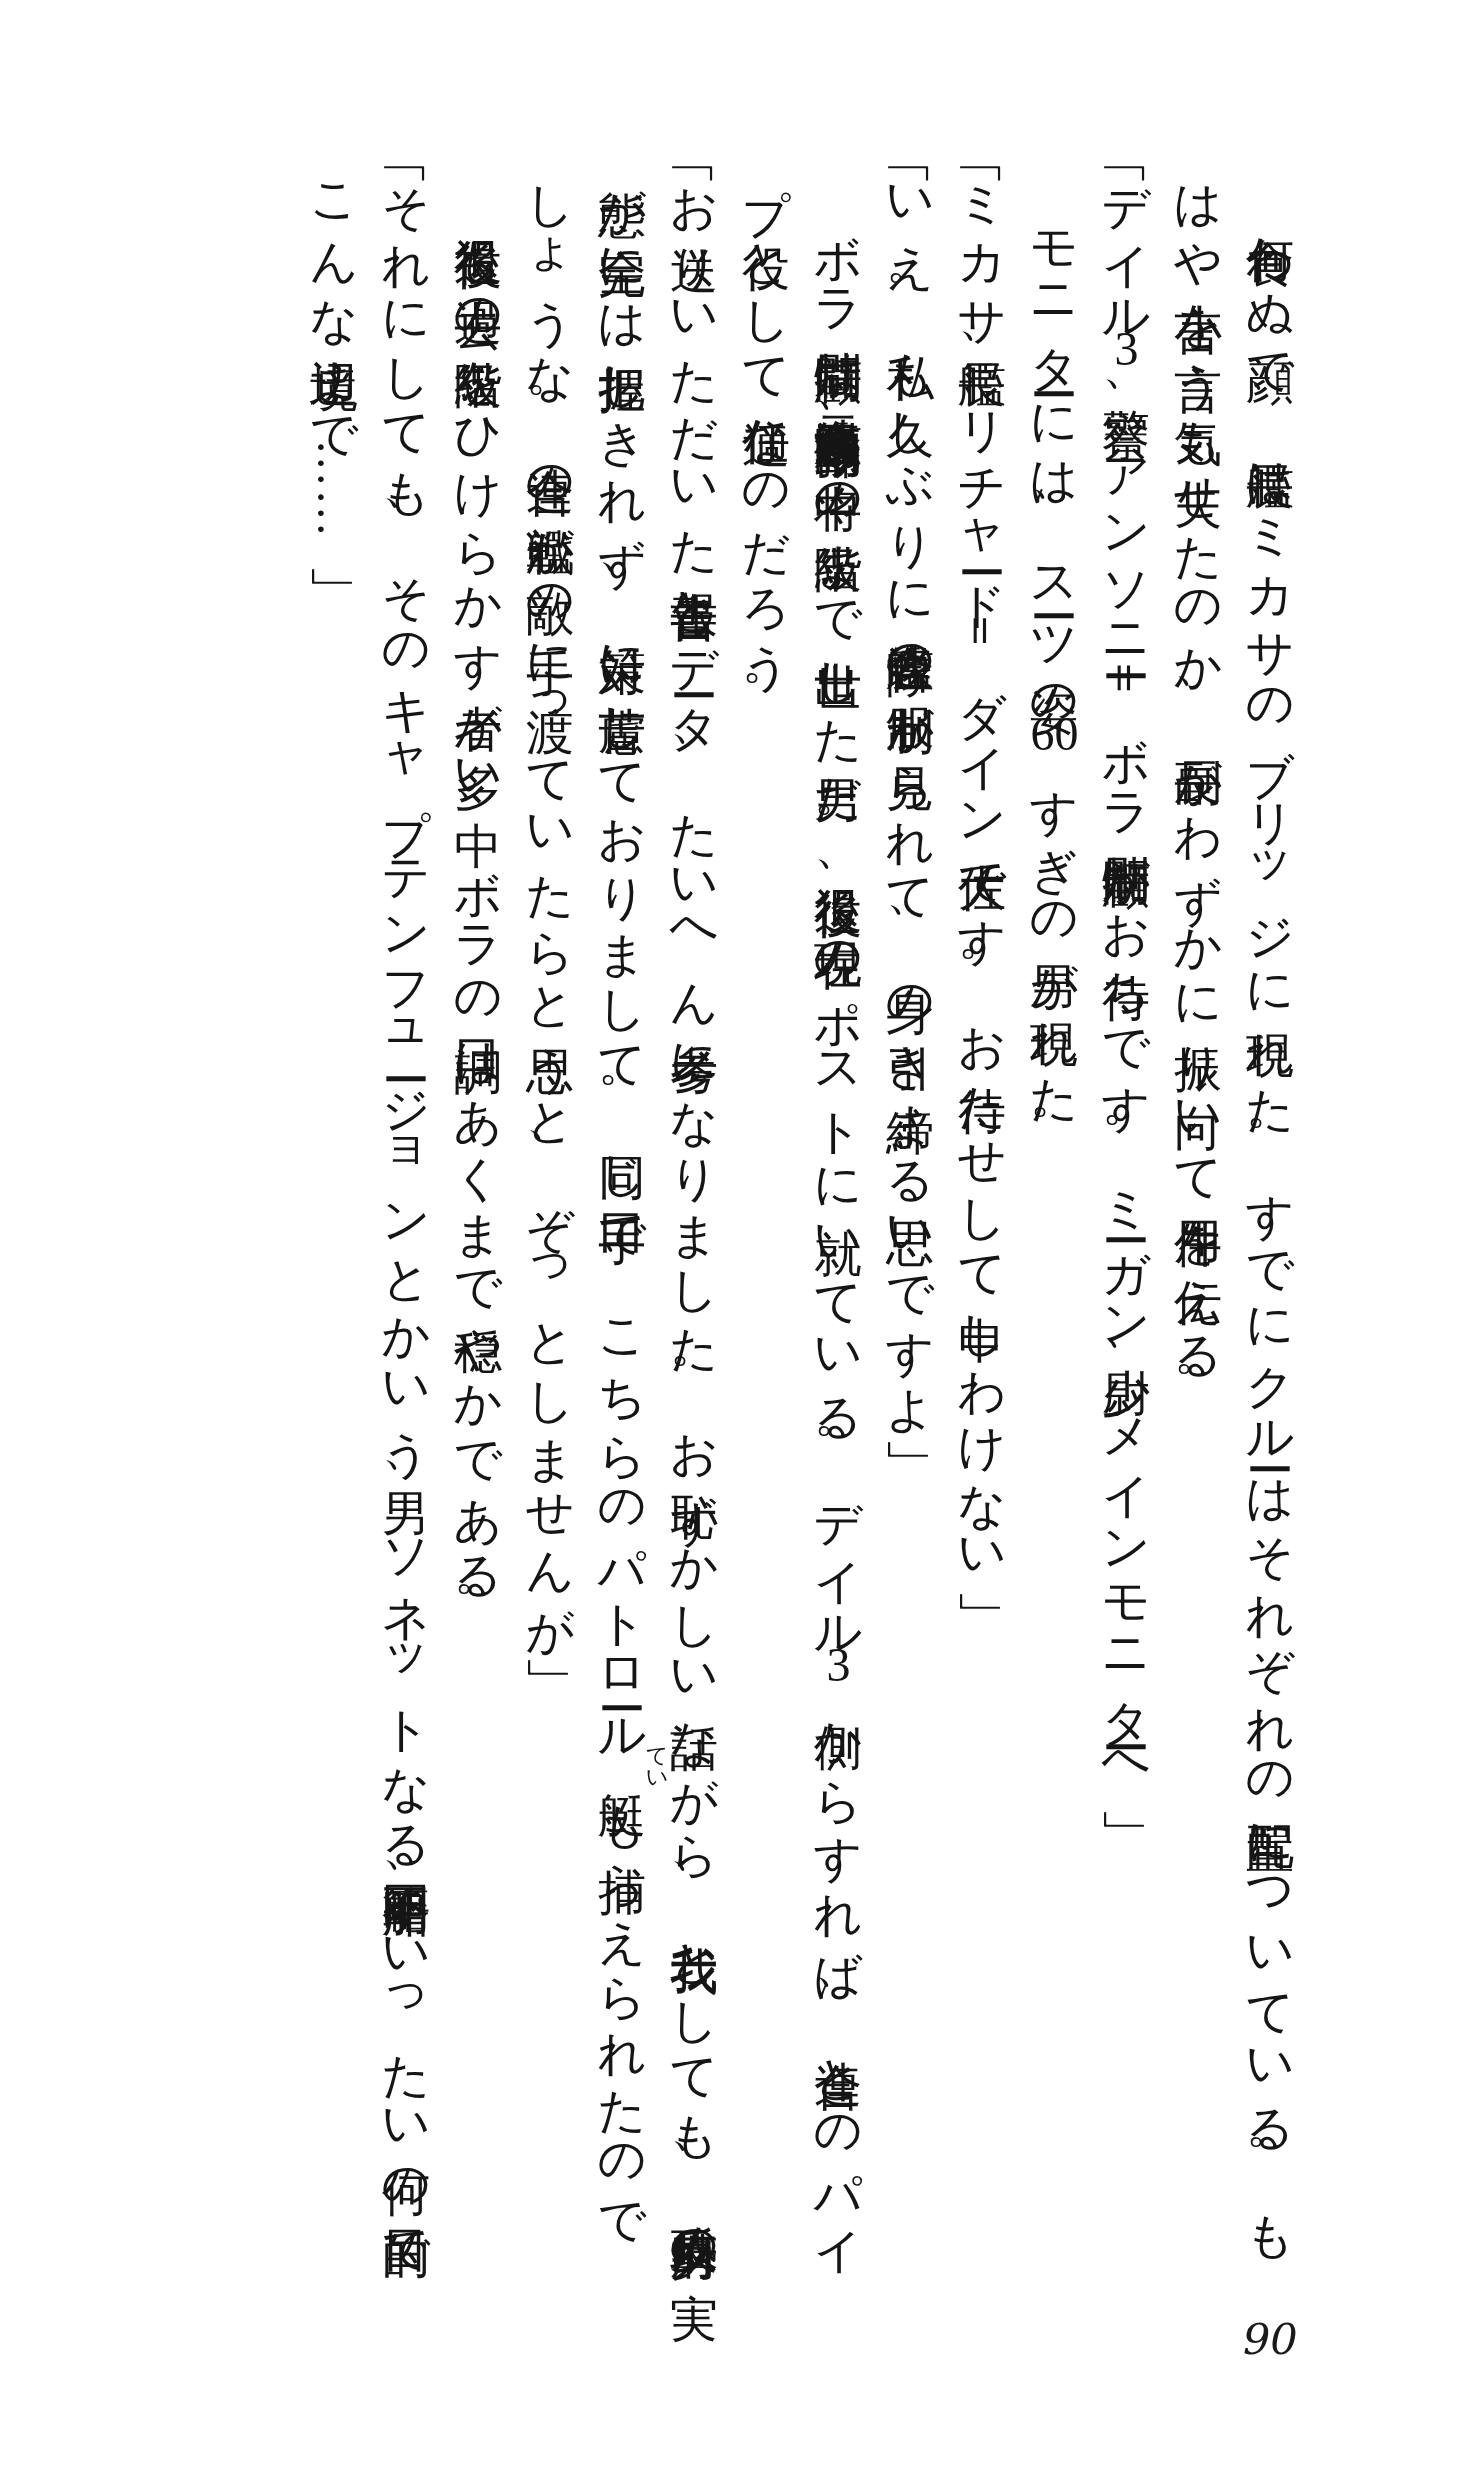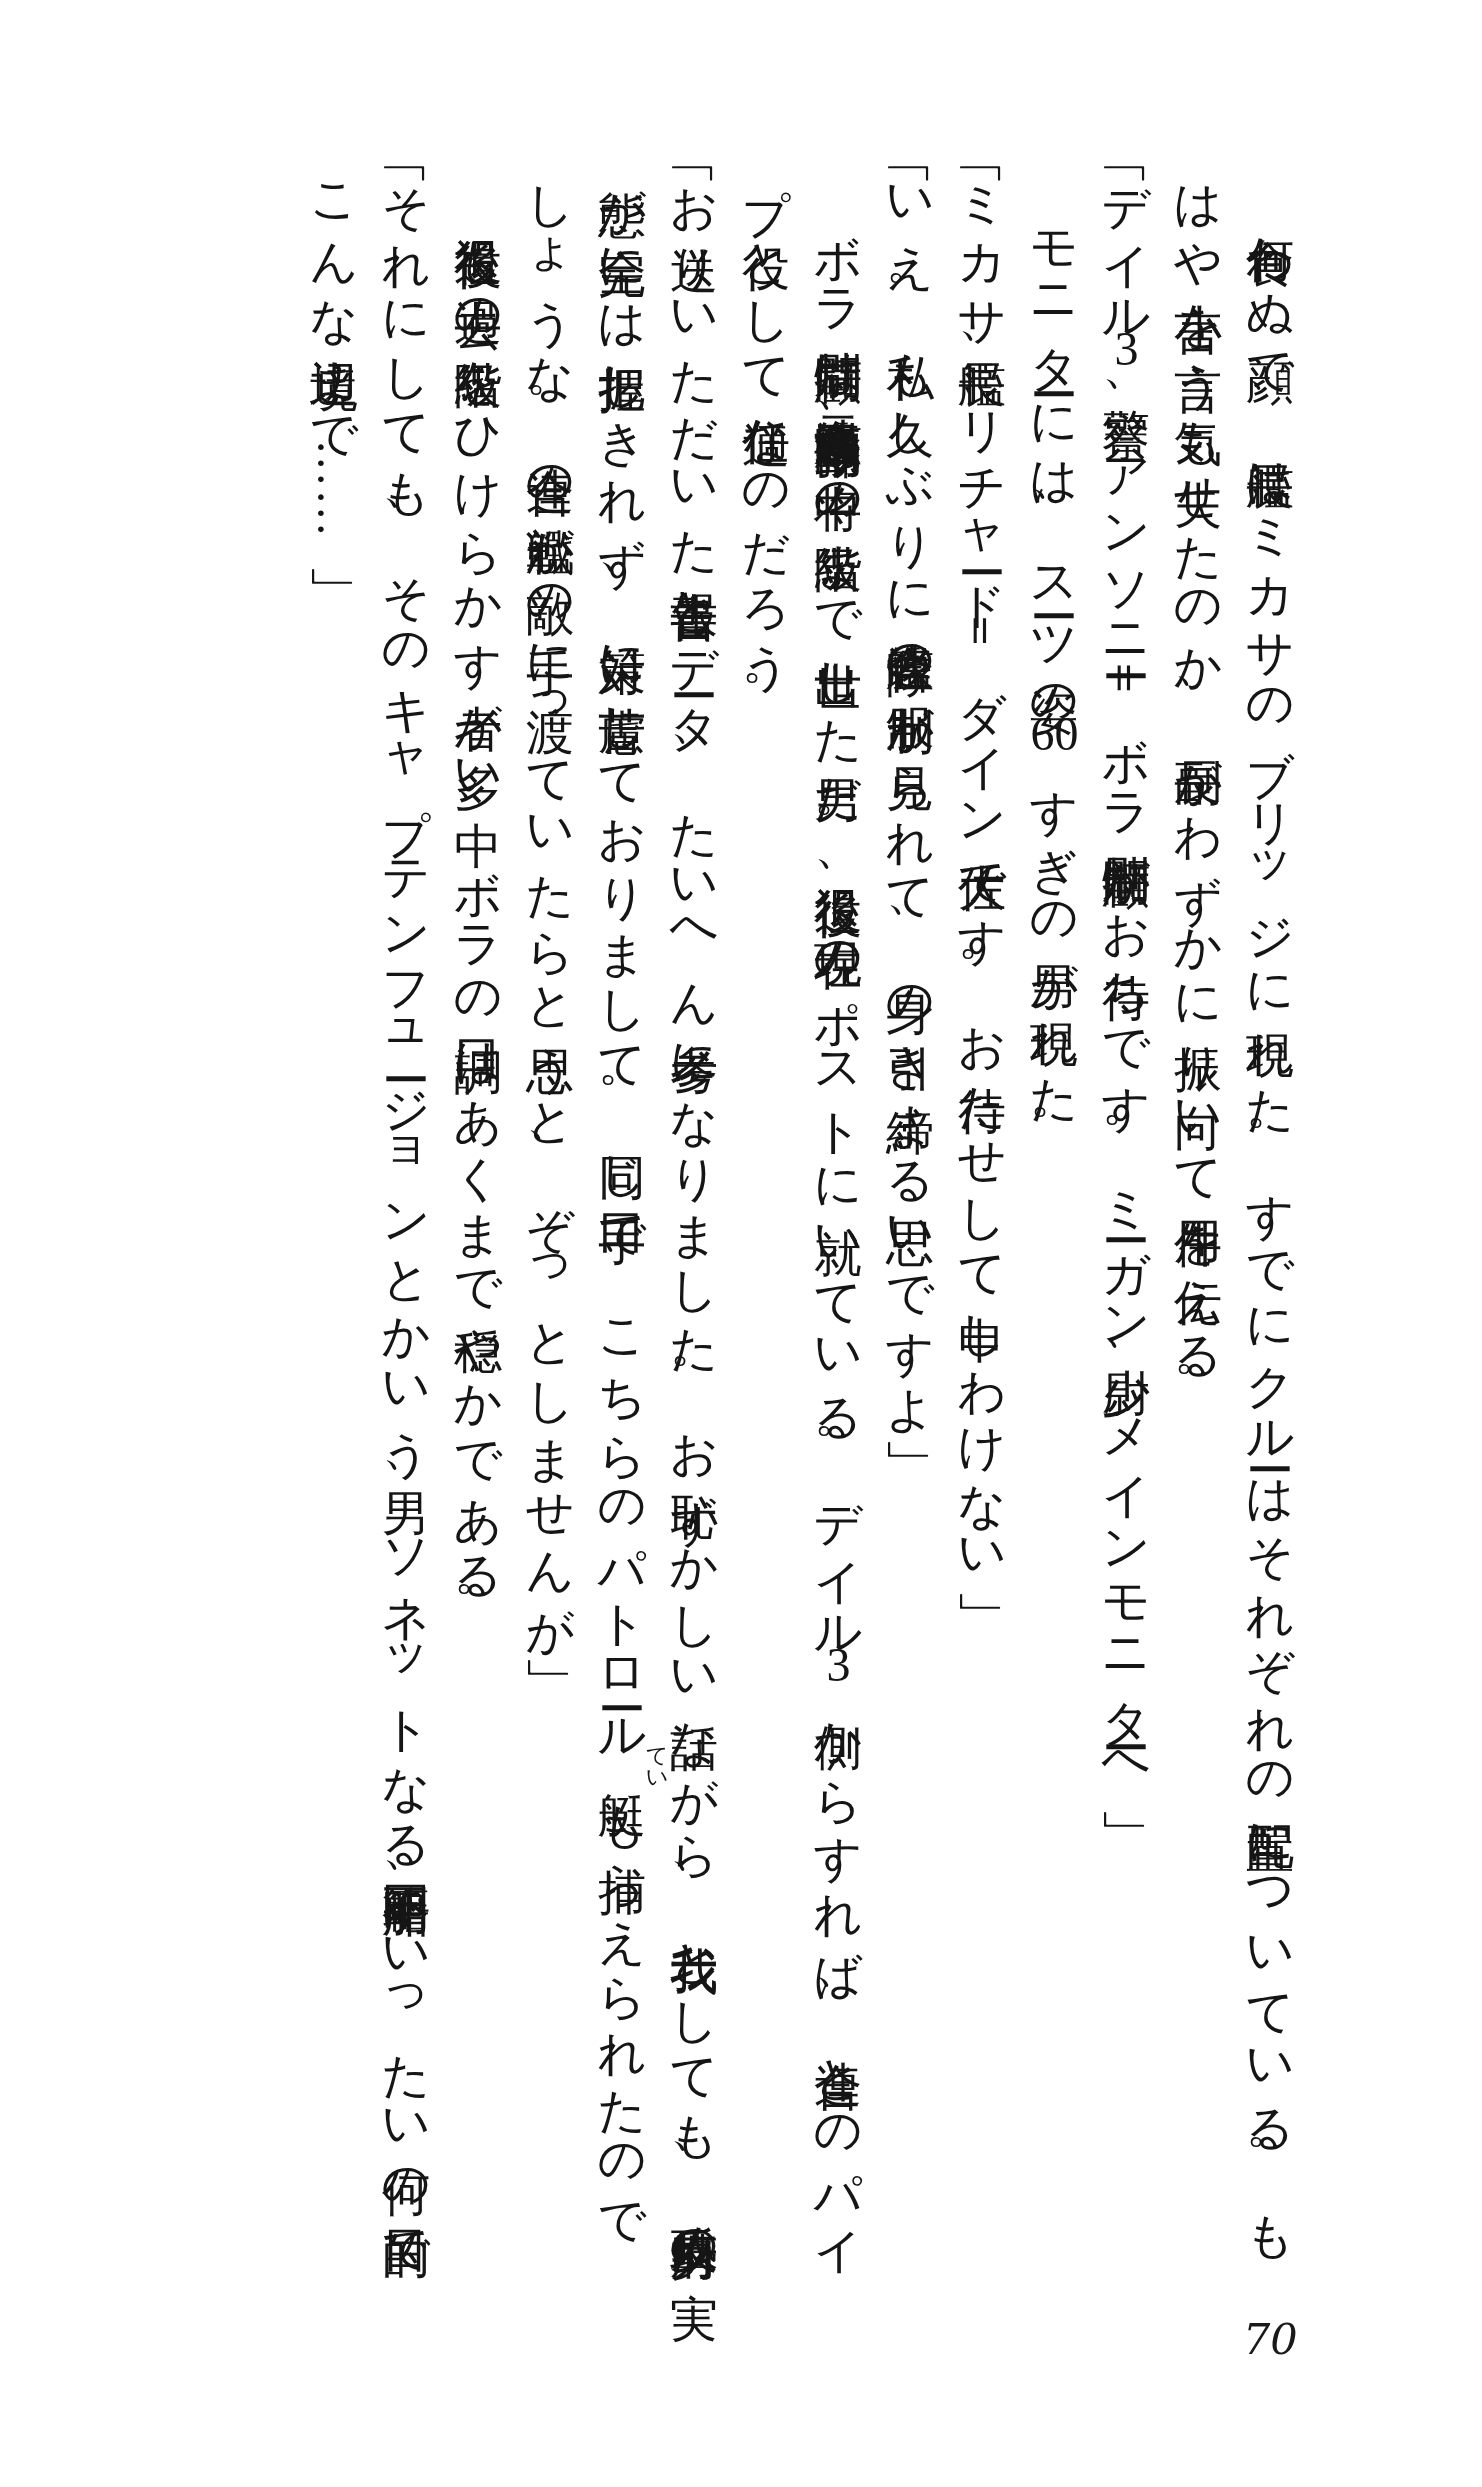--- a/index.html
+++ b/index.html
@@ -68,15 +68,15 @@
       <p class="para indent">何食わぬ顔で、艦長はミカサのブリッジに現れた。すでにクルーはそれぞれの配置についている。もはや小言を言う気も失せたのか、副長がわずかに振り向いて用件を伝える。</p>
       <p class="para">「デイル<span class="tcy">3</span>警察、アンソニー＝ボラ特別顧問がお待ちです。ミーガン少尉、メインモニターへ」</p>
       <p class="para indent">モニターには、スーツ姿の<span class="tcy">60</span>すぎの男が現れた。</p>
       <p class="para">「ミカサ艦長、リチャード＝ダイン大佐です。お待たせして申しわけない」</p>
       <p class="para">「いえ。私も久しぶりに連合艦隊の制服が見られて、身の引き締まる思いですよ」</p>
       <p class="para indent">ボラ特別顧問は元連合艦隊司令部勤務、中将の階級まで出世した男だ。退役後、現在のポストに就いている。デイル<span class="tcy">3</span>側からすれば、連合とのパイプ役として適任なのだろう。</p>
       <p class="para">「お送りいただいた報告書とデータ、たいへん参考になりました。お恥ずかしい話ながら、我我としても、反政府勢力の実態が完全には把握しきれず、対策に苦慮しておりまして。同じ手口で、こちらのパトロール<ruby>艇<rt>てい</rt></ruby>も捕らえられたのでしょうな。連合の戦艦が敵の手に渡っていたらと思うと、ぞっとしませんが」</p>
       <p class="para indent">退役後も過去の階級をひけらかす者が多い中、ボラの口調はあくまで穏やかである。</p>
       <p class="para">「それにしても、そのキャプテンフュージョンとかいう男、ソネットなる国籍不明船、いったい何の目的でこんな辺境まで……」</p>
     </div>
-  <div class="page-number">70</div>
+  <div class="page-number">90</div>
 </div>
 
 
 </body></html>

